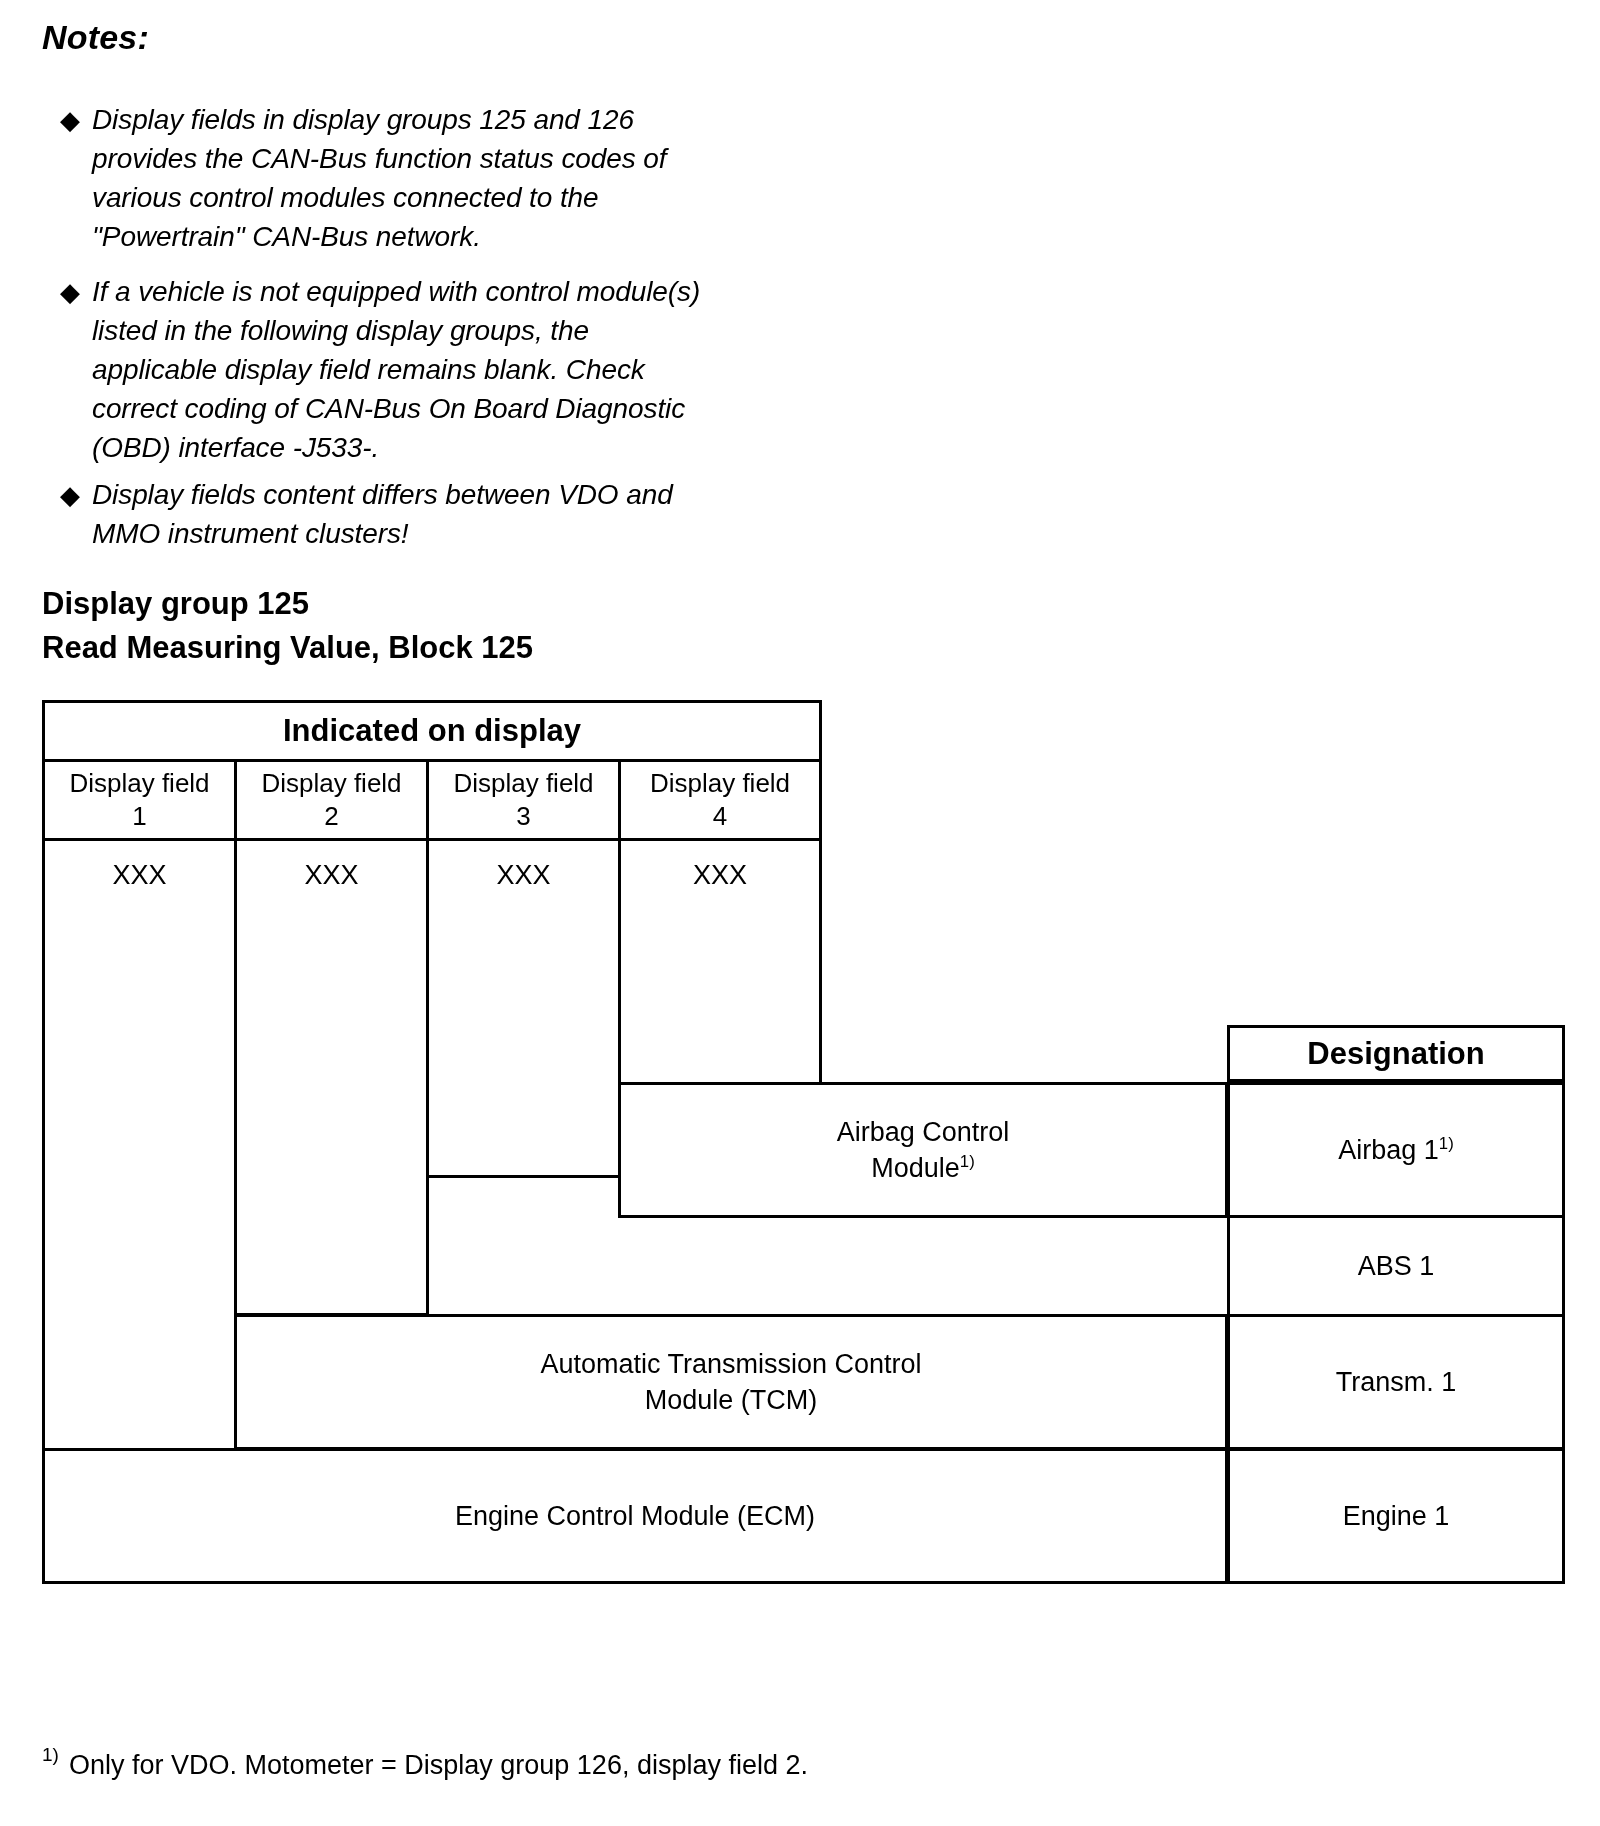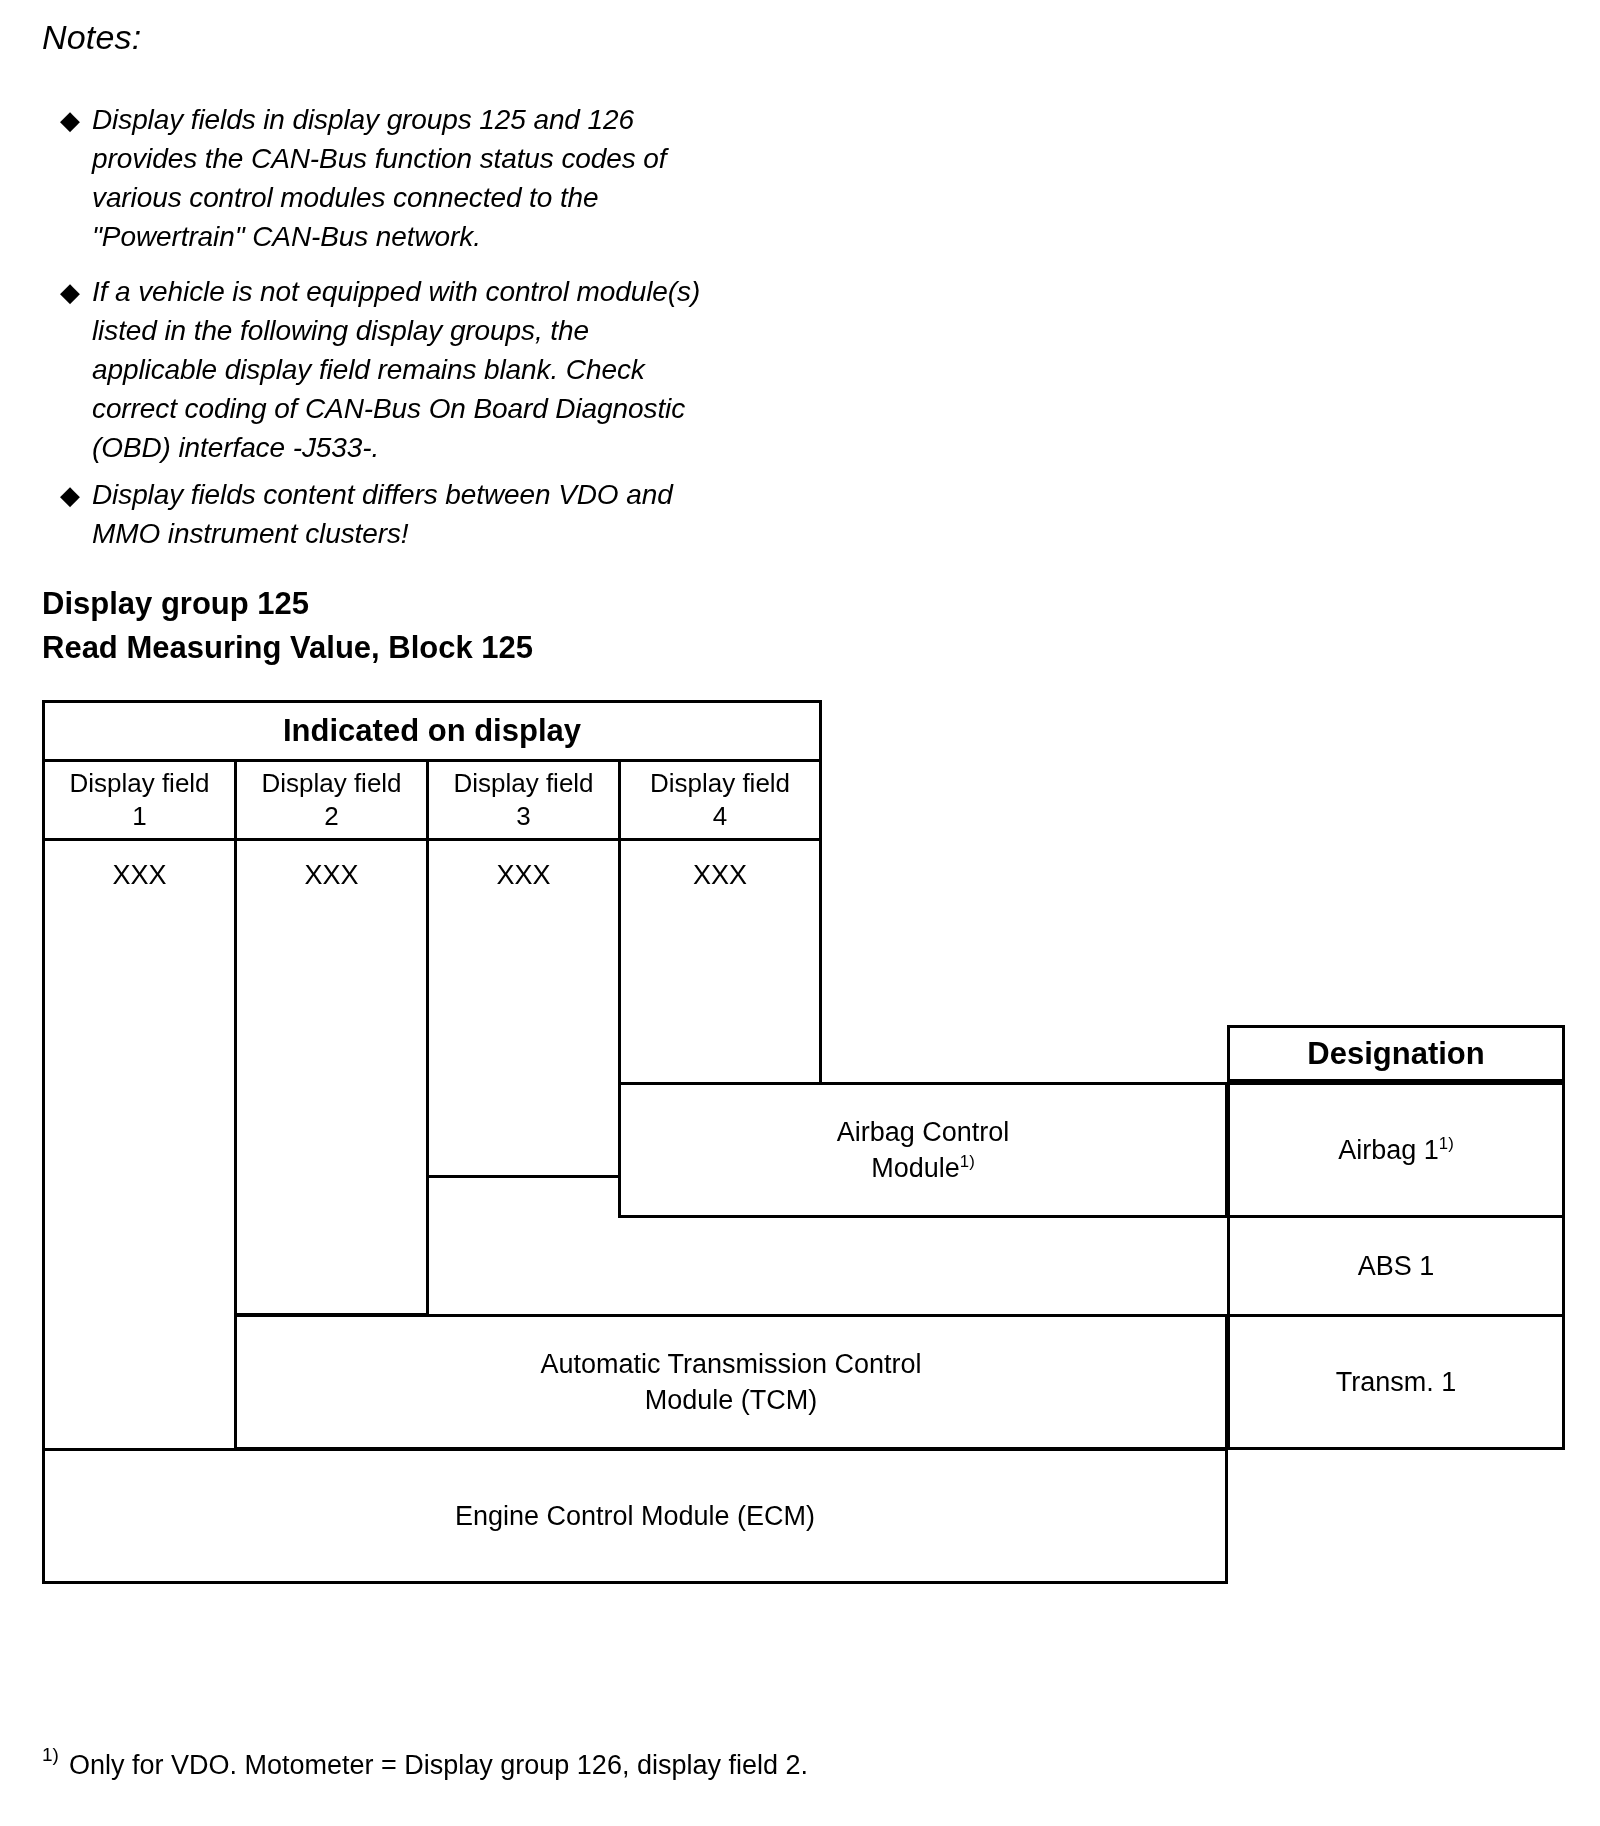--- a/index.html
+++ b/index.html
@@ -3,21 +3,21 @@
 <meta charset="utf-8">
 <style>
   html,body{margin:0;padding:0;background:#fff;}
   body{width:1600px;height:1826px;position:relative;
        font-family:"Liberation Sans","DejaVu Sans",sans-serif;color:#000;
        -webkit-font-smoothing:none;}
 
   .abs{position:absolute;}
 
   
-  #notes-title{left:42px;top:18px;font-size:34px;font-weight:normal;font-style:italic;
+  #notes-title{left:42px;top:18px;font-size:34px;font-weight:bold;font-style:italic;
                letter-spacing:.2px;}
   .note{position:absolute;display:flex;align-items:flex-start;}
   .note .bullet{font-size:26px;line-height:40px;margin-right:12px;flex:0 0 auto;}
   .note .txt{font-size:28px;font-style:italic;font-weight:400;line-height:39px;
              letter-spacing:-0.1px;}
   #note-0{left:60px;top:100px;width:660px;}
   #note-1{left:60px;top:272px;width:660px;}
   #note-2{left:60px;top:475px;width:660px;}
 
   
@@ -122,19 +122,22 @@
       <span>Module (TCM)</span>
     </div>
   </div>
   <div class="cellbox" style="left:1227px;top:1314px;width:338px;height:136px;">
     <span>Transm. 1</span>
   </div>
 
   <div class="cellbox" style="left:42px;top:1448px;width:1186px;height:136px;">
     <span>Engine Control Module (ECM)</span>
   </div>
+  <div class="cellbox" style="left:1227px;top:1448px;width:338px;height:136px;">
+    <span>Engine 1</span>
+  </div>
 
 </div>
 
 <div class="abs" id="footnote">
   <span class="fn-mark">1)</span>
   <span>Only for VDO. Motometer = Display group 126, display field 2.</span>
 </div>
 
 </body></html>

